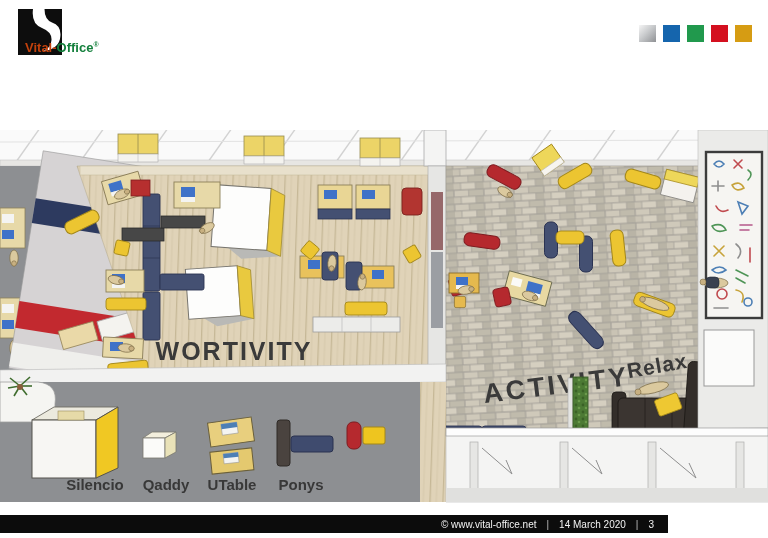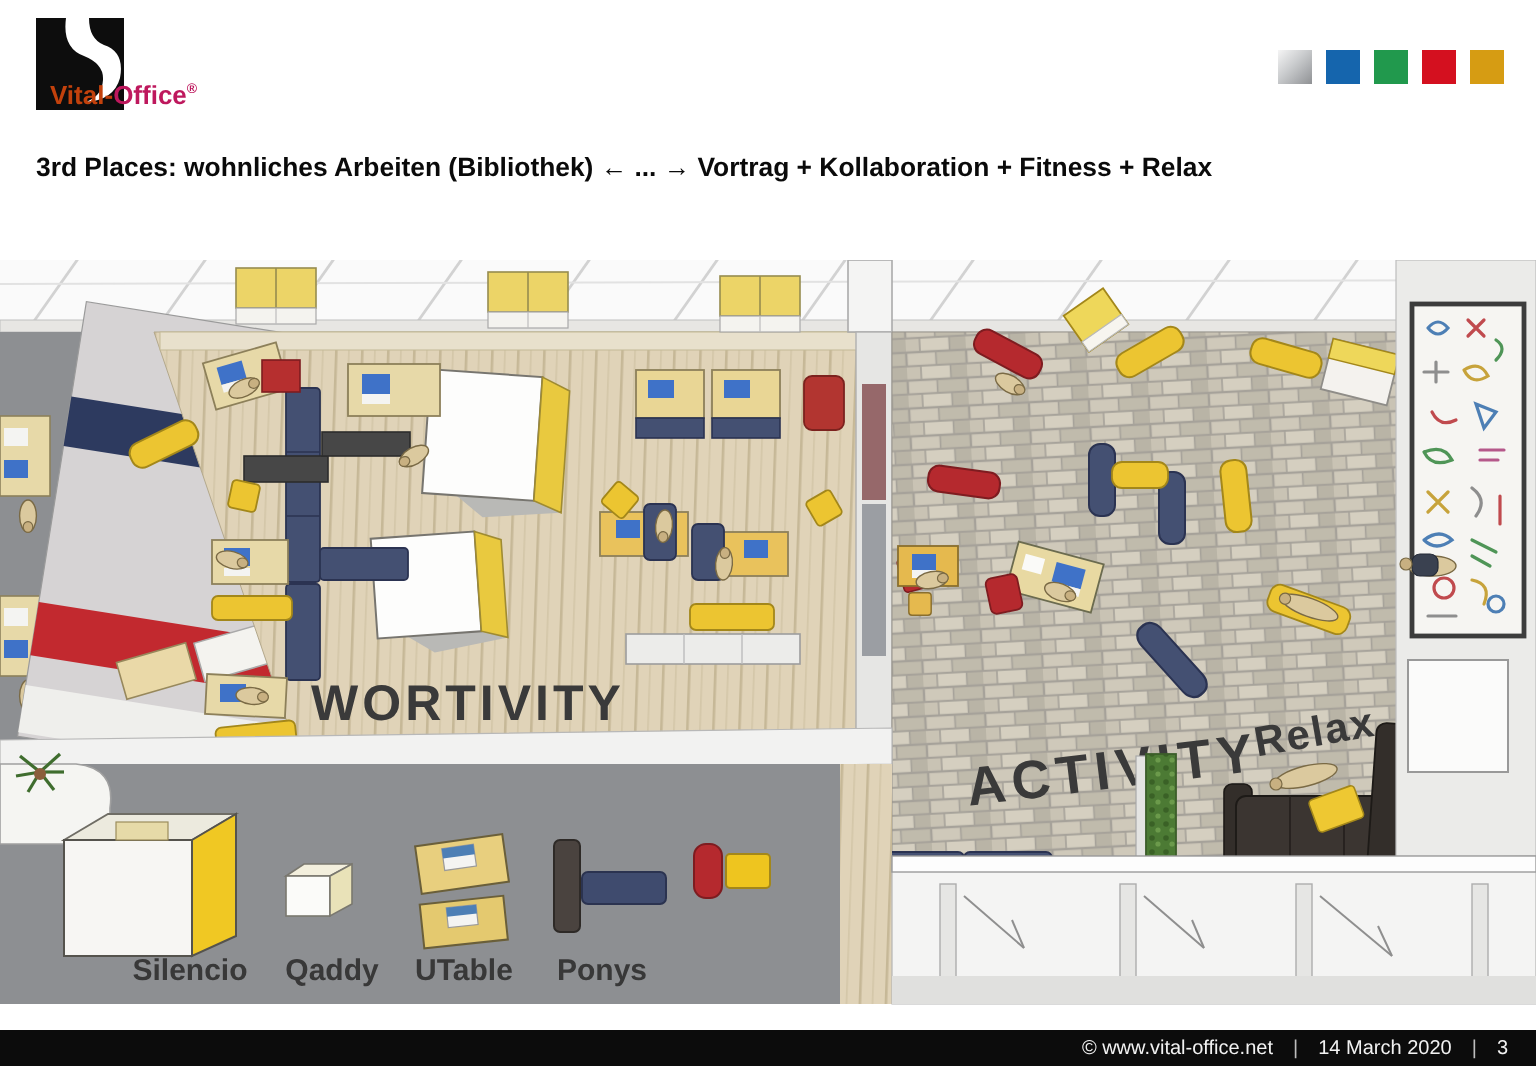--- a/index.html
+++ b/index.html
@@ -6,39 +6,39 @@
   body{
     width:768px;height:538px;position:relative;overflow:hidden;
     background:#ffffff;font-family:"Liberation Sans","DejaVu Sans",sans-serif;
   }
   
   .logo{position:absolute;left:18px;top:9px;width:150px;height:52px;}
   .logo-box{position:absolute;left:0;top:0;width:44px;height:46px;background:#0d0d0d;}
   .logo-box svg{position:absolute;left:0;top:0;}
   .logo-text{position:absolute;left:7px;top:31px;font-size:13px;font-weight:bold;white-space:nowrap;letter-spacing:0;}
   .logo-text .w{color:#c2410c;}
-  .logo-text .b{color:#be185d;}
+  .logo-text .b{color:#15803d;}
   .logo-text sup{font-size:7px;}
   .tagline-wrap{position:absolute;right:16px;top:18px;text-align:right;}
   .tagline{font-size:9px;font-weight:bold;letter-spacing:2.2px;color:#3c3c3c;white-space:nowrap;}
   .tagline .hl{color:#d4101f;}
   .squares{margin-top:7px;display:flex;justify-content:flex-end;gap:7px;}
   .sq{width:17px;height:17px;}
   .sq.silver{background:linear-gradient(135deg,#f5f5f5 0%,#c9cbcd 45%,#8f9194 100%);}
   
   .headings{position:absolute;left:18px;top:73px;right:10px;}
   .headline{font-size:13.2px;font-weight:bold;color:#0a0a0a;line-height:1.63;white-space:nowrap;}
   
   .scene{position:absolute;left:0;top:130px;width:688px;height:378px;}
   svg text{font-family:"Liberation Sans","DejaVu Sans",sans-serif;}
   .room-label{font-weight:bold;fill:#3a3a3a;}
   .product-label{font-weight:bold;font-size:15px;fill:#383838;}
   
   .footer-bar{
-    position:absolute;left:0;bottom:5px;height:18px;width:768px;background:#0c0c0c;
+    position:absolute;left:0;bottom:5px;height:18px;width:668px;background:#0c0c0c;
     display:flex;align-items:center;justify-content:flex-end;gap:10px;padding-right:14px;box-sizing:border-box;
   }
   .footer-bar span{color:#f2f2f2;font-size:10px;white-space:nowrap;}
   .footer-bar .sep{color:#bdbdbd;}
 </style>
 </head>
 <body>
 
 <div class="logo">
   <div class="logo-box">
@@ -53,21 +53,20 @@
   <div class="squares">
     <div class="sq silver"></div>
     <div class="sq" style="background: rgb(21, 101, 173);"></div>
     <div class="sq" style="background: rgb(33, 153, 77);"></div>
     <div class="sq" style="background: rgb(212, 16, 31);"></div>
     <div class="sq" style="background: rgb(214, 156, 19);"></div>
   </div>
 </div>
 
 <div class="headings">
-  <div class="headline">3rd Places: wohnliches Arbeiten (Bibliothek) ← ... → Vortrag + Kollaboration + Fitness + Relax</div>
 </div>
 
 <div class="scene">
 <svg width="768" height="378" viewBox="0 0 768 378">
   <defs>
     <pattern id="wood" width="13" height="48" patternUnits="userSpaceOnUse" patternTransform="rotate(2)">
       <rect width="13" height="48" fill="#e0d3b8"></rect>
       <rect width="1.3" height="48" fill="#c6b897"></rect>
       <rect x="6.6" width="0.7" height="48" fill="#d2c4a6"></rect>
     </pattern>

